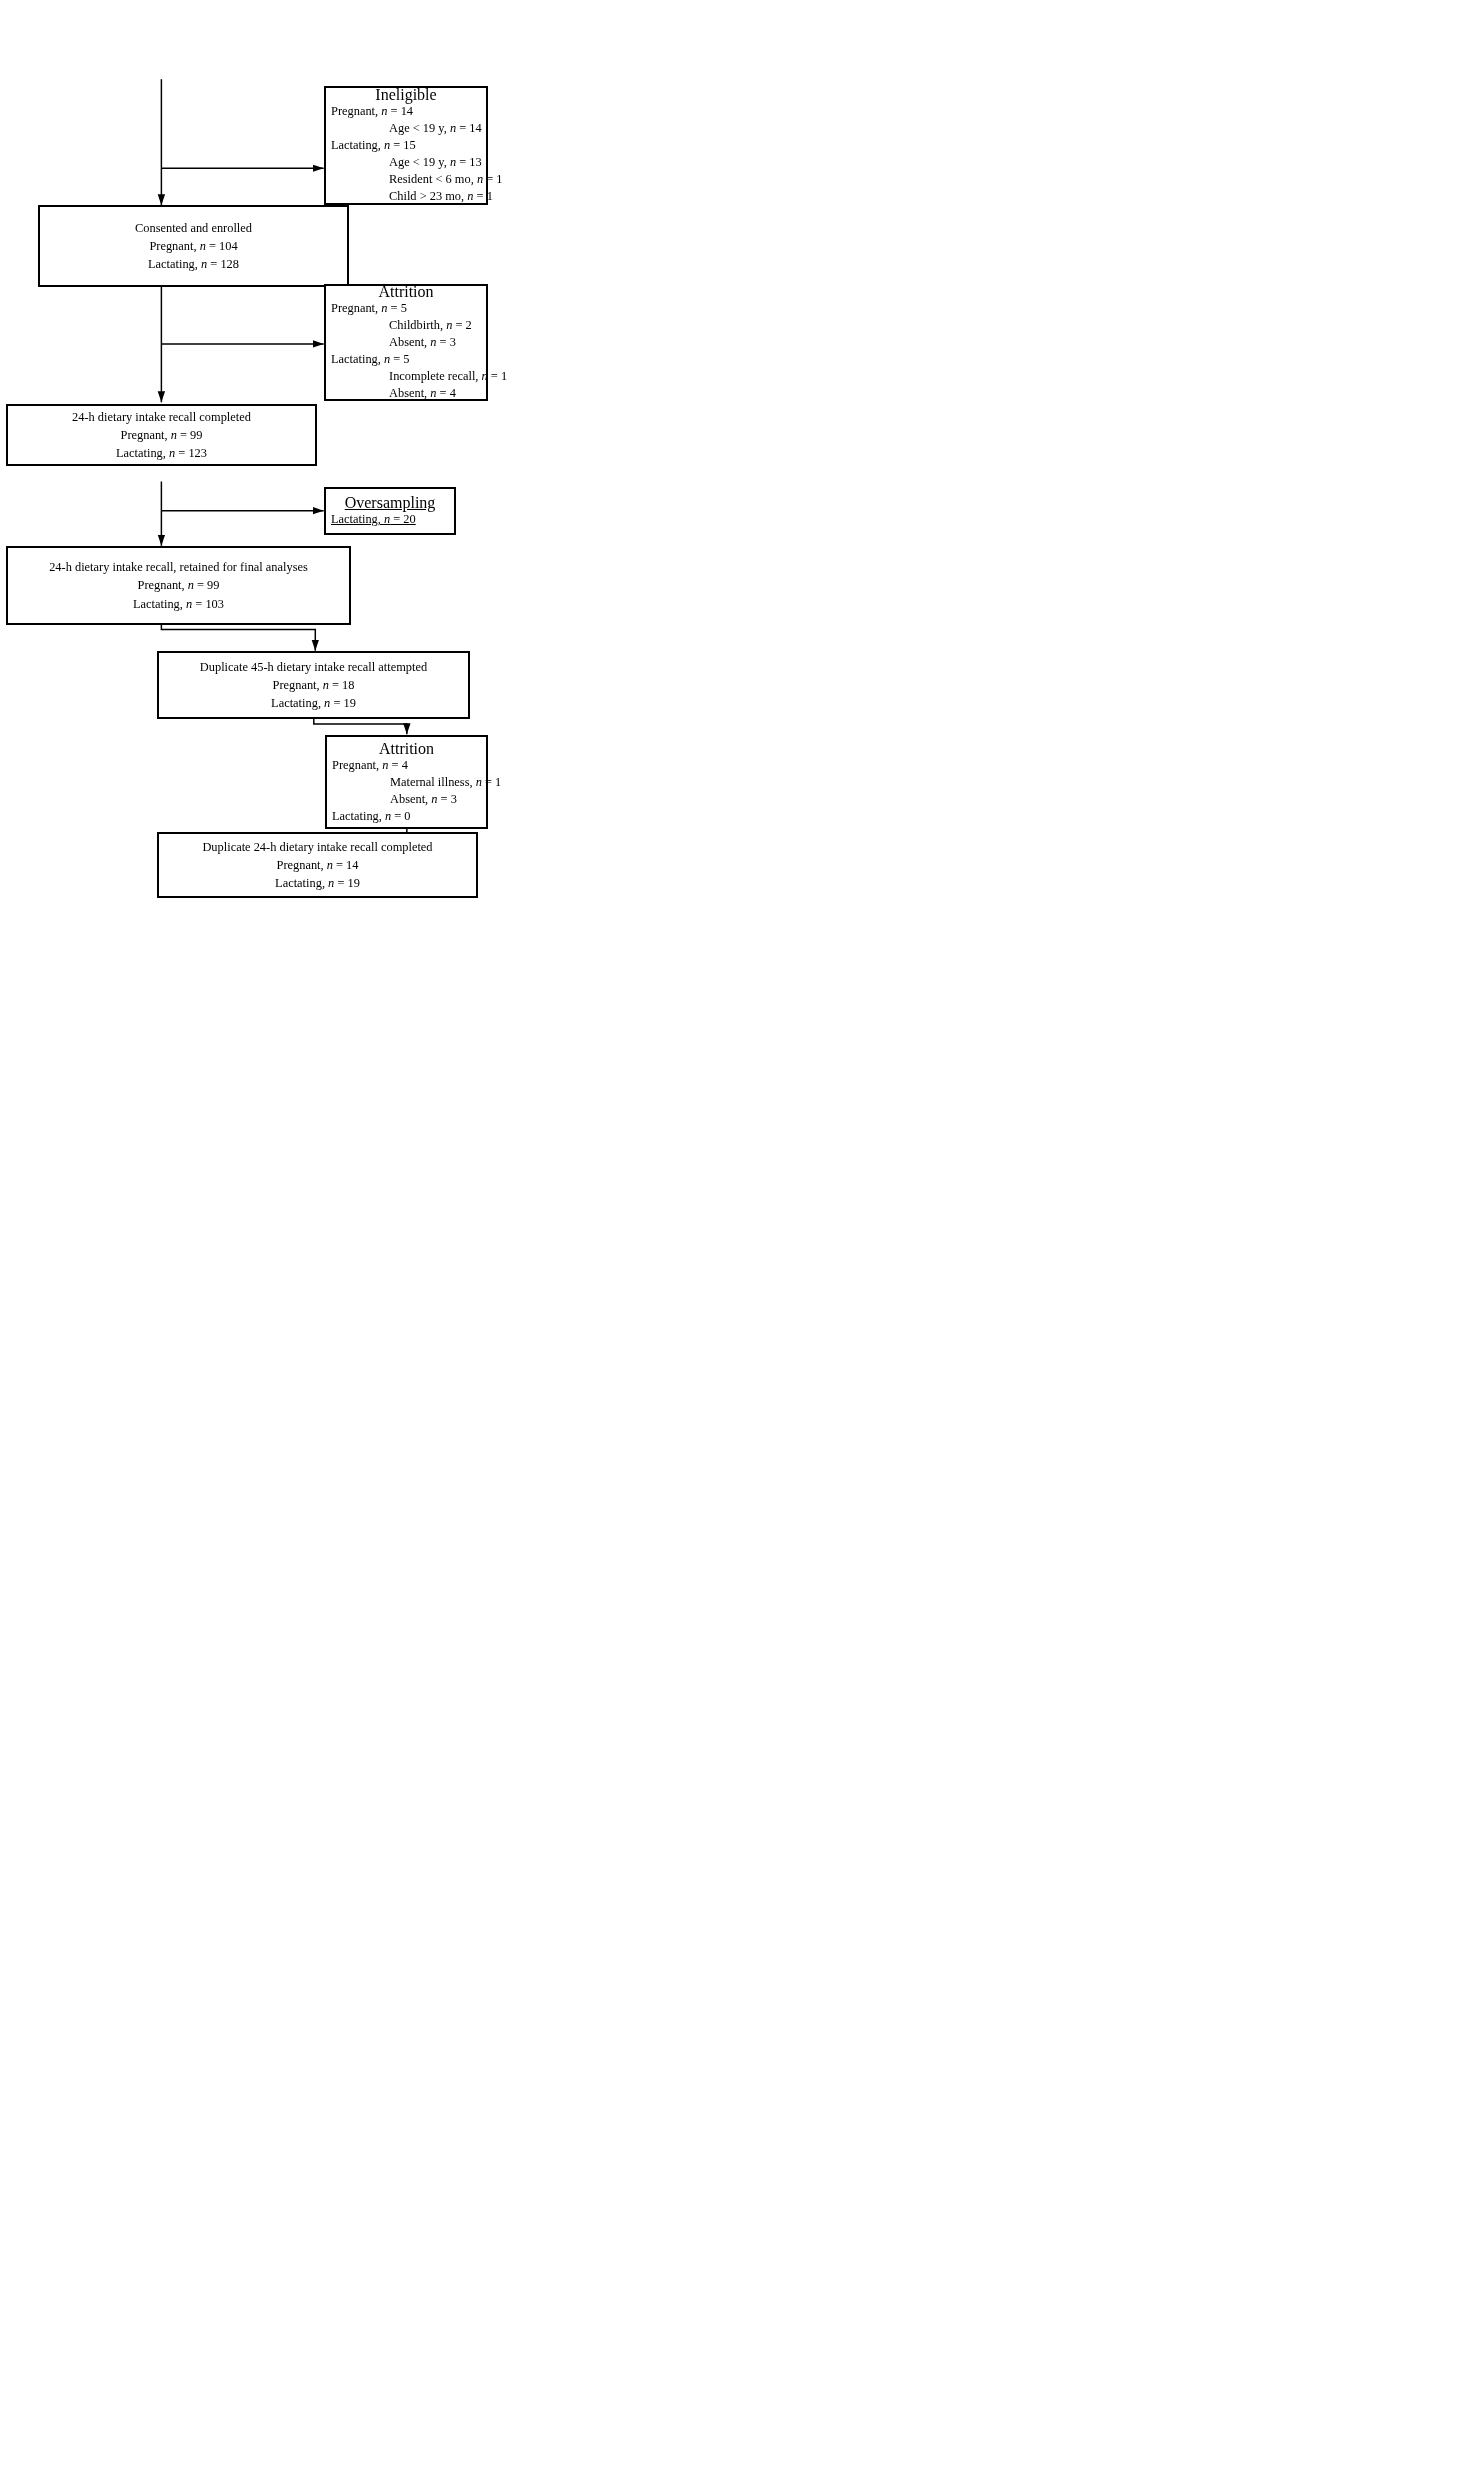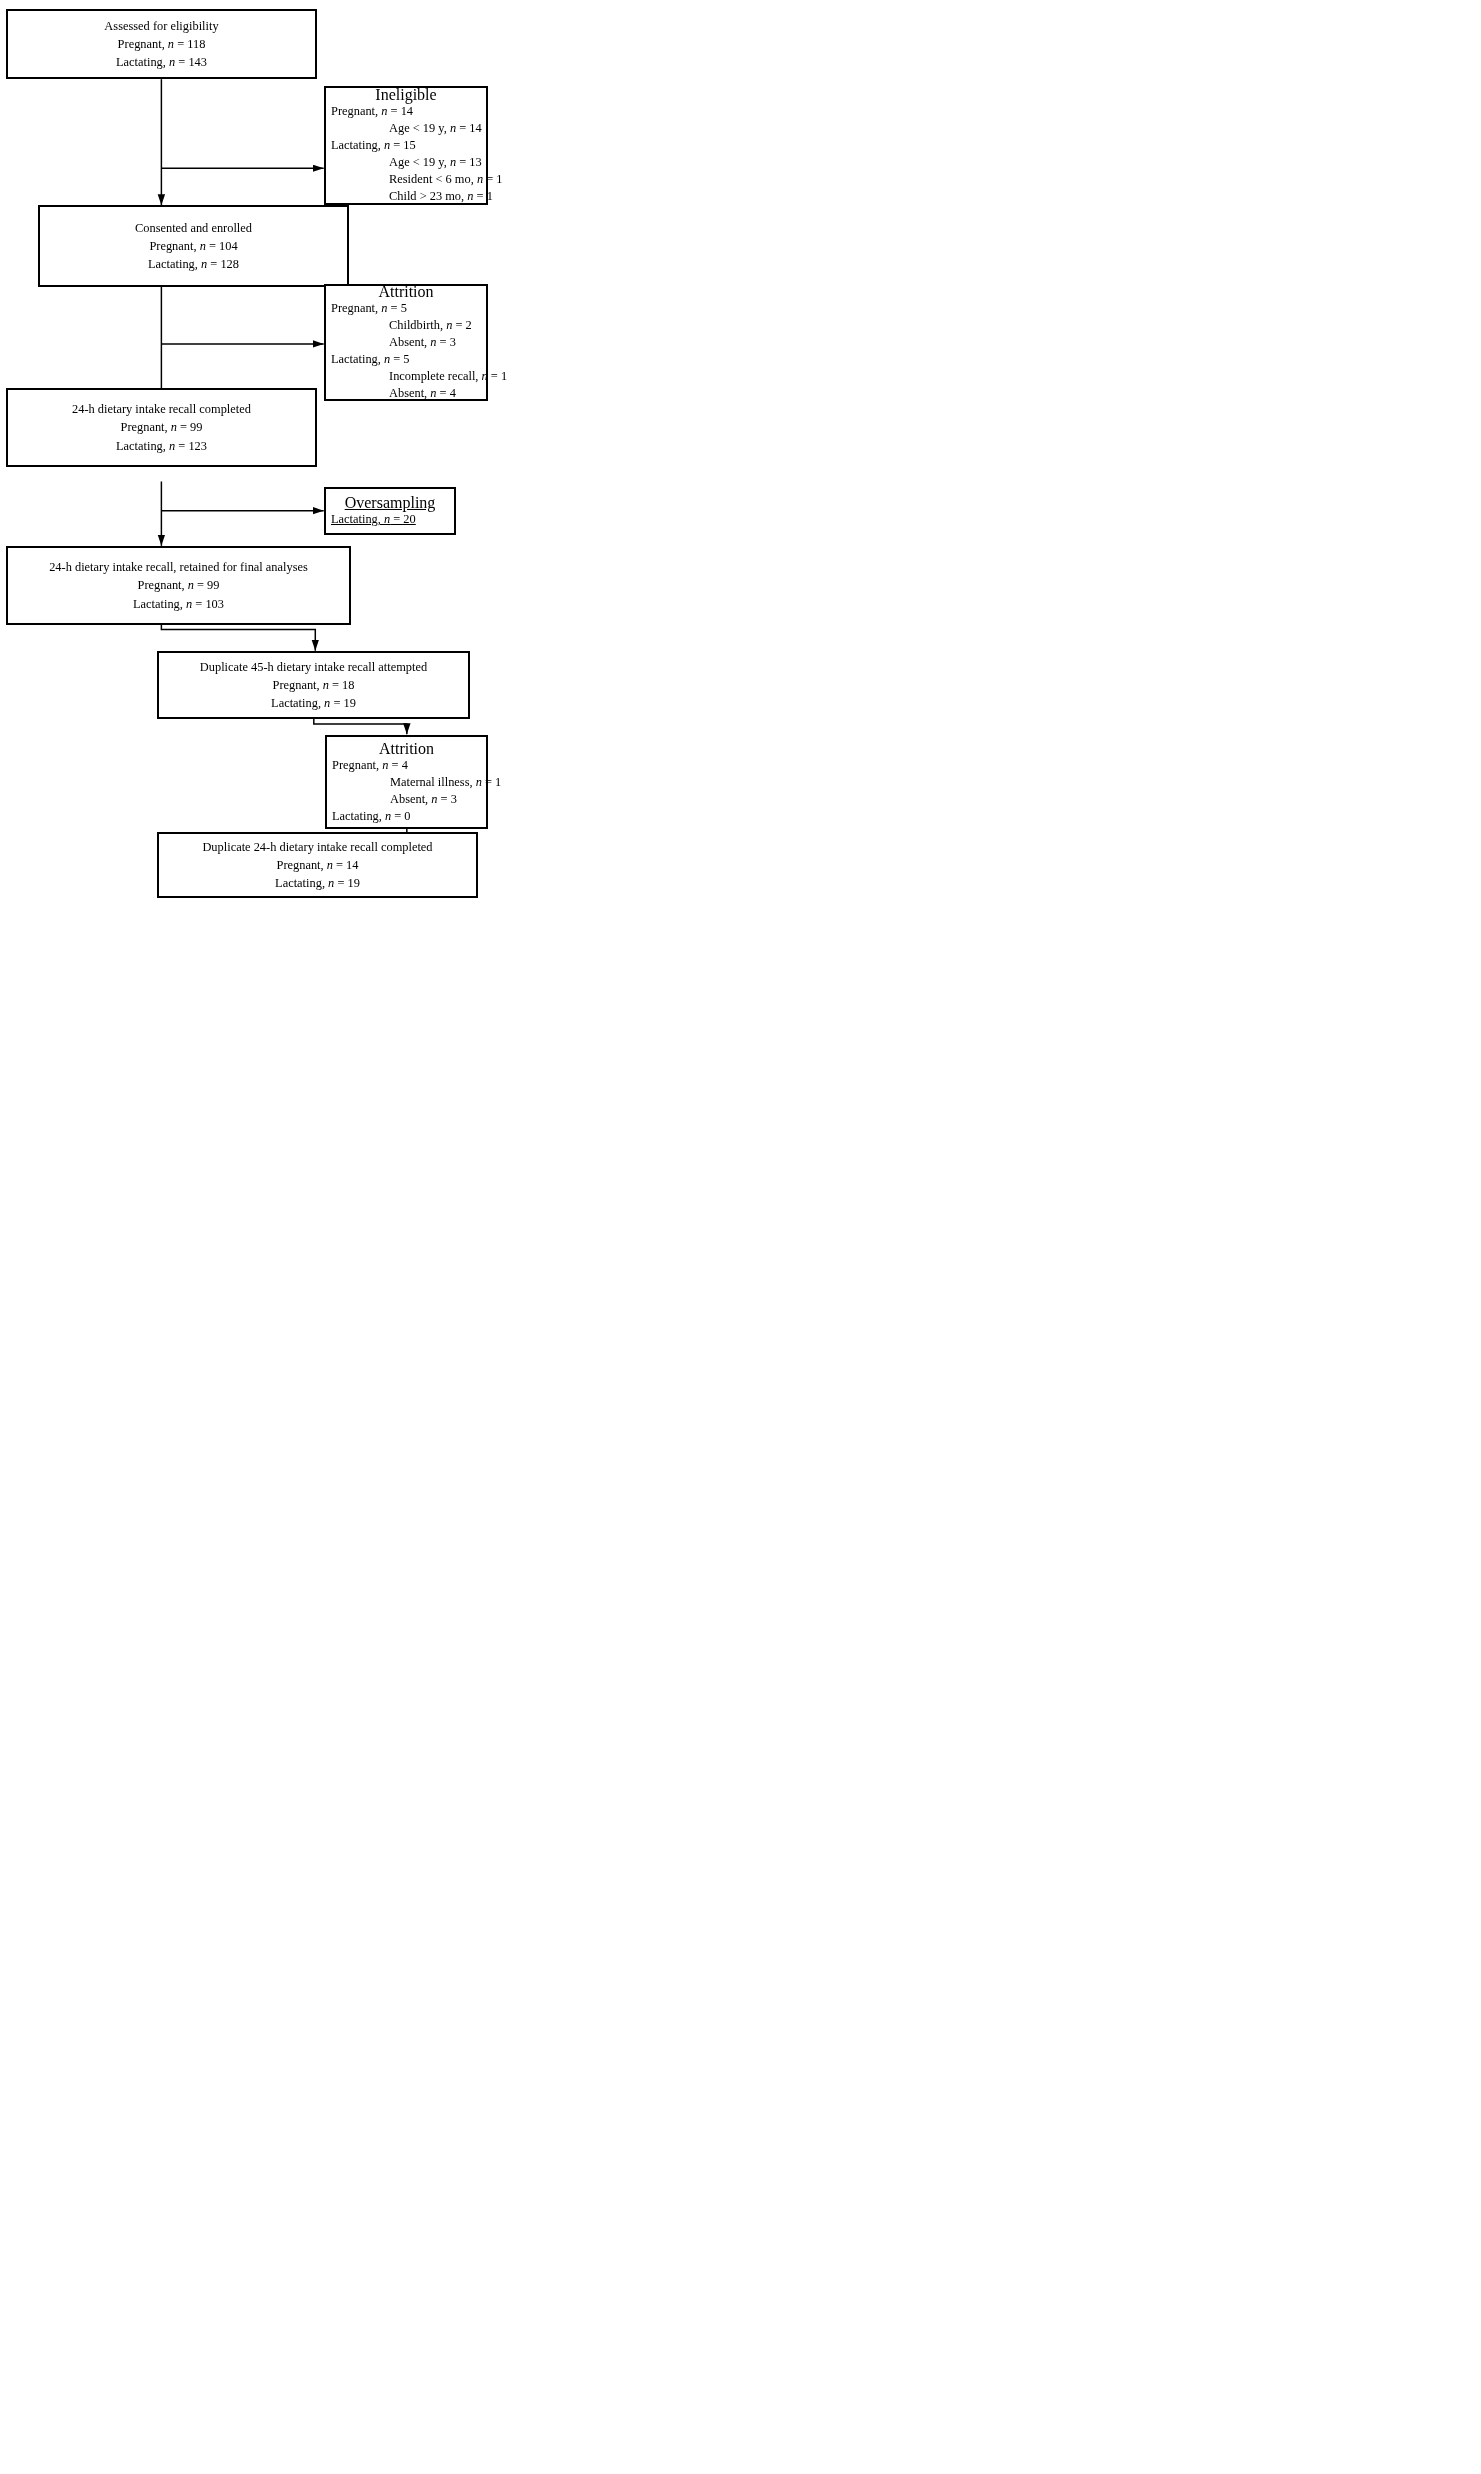--- a/index.html
+++ b/index.html
@@ -73,25 +73,20 @@
     <path d="M326,340 H654" stroke="#000000" stroke-width="3" fill="none" marker-end="url(#arrow)"></path>
     <path d="M326,580 V813" stroke="#000000" stroke-width="3" fill="none" marker-end="url(#arrow)"></path>
     <path d="M326,695 H654" stroke="#000000" stroke-width="3" fill="none" marker-end="url(#arrow)"></path>
     <path d="M326,973 V1103" stroke="#000000" stroke-width="3" fill="none" marker-end="url(#arrow)"></path>
     <path d="M326,1032 H654" stroke="#000000" stroke-width="3" fill="none" marker-end="url(#arrow)"></path>
     <path d="M326,1262 V1272 H637 V1315" stroke="#000000" stroke-width="3" fill="none" marker-end="url(#arrow)"></path>
     <path d="M634,1452 V1463 H822 V1484" stroke="#000000" stroke-width="3" fill="none" marker-end="url(#arrow)"></path>
     <path d="M822,1673 V1685 H634 V1707" stroke="#000000" stroke-width="3" fill="none" marker-end="url(#arrow)"></path>
   </svg>
 
-  <div class="box center-box" style="left:6px; top:9px; width:311px; height:70px;">
-    <div class="line">Assessed for eligibility</div>
-    <div class="line">Pregnant, <i>n</i> = 118</div>
-    <div class="line">Lactating, <i>n</i> = 143</div>
-  </div>
 
   <div class="box side-box" style="left:324px; top:86px; width:164px; height:119px;">
     <div class="title">Ineligible</div>
     <div class="row">Pregnant, <i>n</i> = 14</div>
     <div class="row indent">Age &lt; 19 y, <i>n</i> = 14</div>
     <div class="row">Lactating, <i>n</i> = 15</div>
     <div class="row indent">Age &lt; 19 y, <i>n</i> = 13</div>
     <div class="row indent">Resident &lt; 6 mo, <i>n</i> = 1</div>
     <div class="row indent">Child &gt; 23 mo, <i>n</i> = 1</div>
   </div>
@@ -105,21 +100,21 @@
   <div class="box side-box" style="left:324px; top:284px; width:164px; height:117px;">
     <div class="title">Attrition</div>
     <div class="row">Pregnant, <i>n</i> = 5</div>
     <div class="row indent">Childbirth, <i>n</i> = 2</div>
     <div class="row indent">Absent, <i>n</i> = 3</div>
     <div class="row">Lactating, <i>n</i> = 5</div>
     <div class="row indent">Incomplete recall, <i>n</i> = 1</div>
     <div class="row indent">Absent, <i>n</i> = 4</div>
   </div>
 
-  <div class="box center-box" style="left:6px; top:388px; width:311px; height:79px;">
+  <div class="box center-box" style="left:6px; top:404px; width:311px; height:62px;">
     <div class="line">24-h dietary intake recall completed</div>
     <div class="line">Pregnant, <i>n</i> = 99</div>
     <div class="line">Lactating, <i>n</i> = 123</div>
   </div>
 
   <div class="box side-box" style="left:324px; top:487px; width:132px; height:48px;text-decoration:underline;">
     <div class="title">Oversampling</div>
     <div class="row">Lactating, <i>n</i> = 20</div>
   </div>
 

